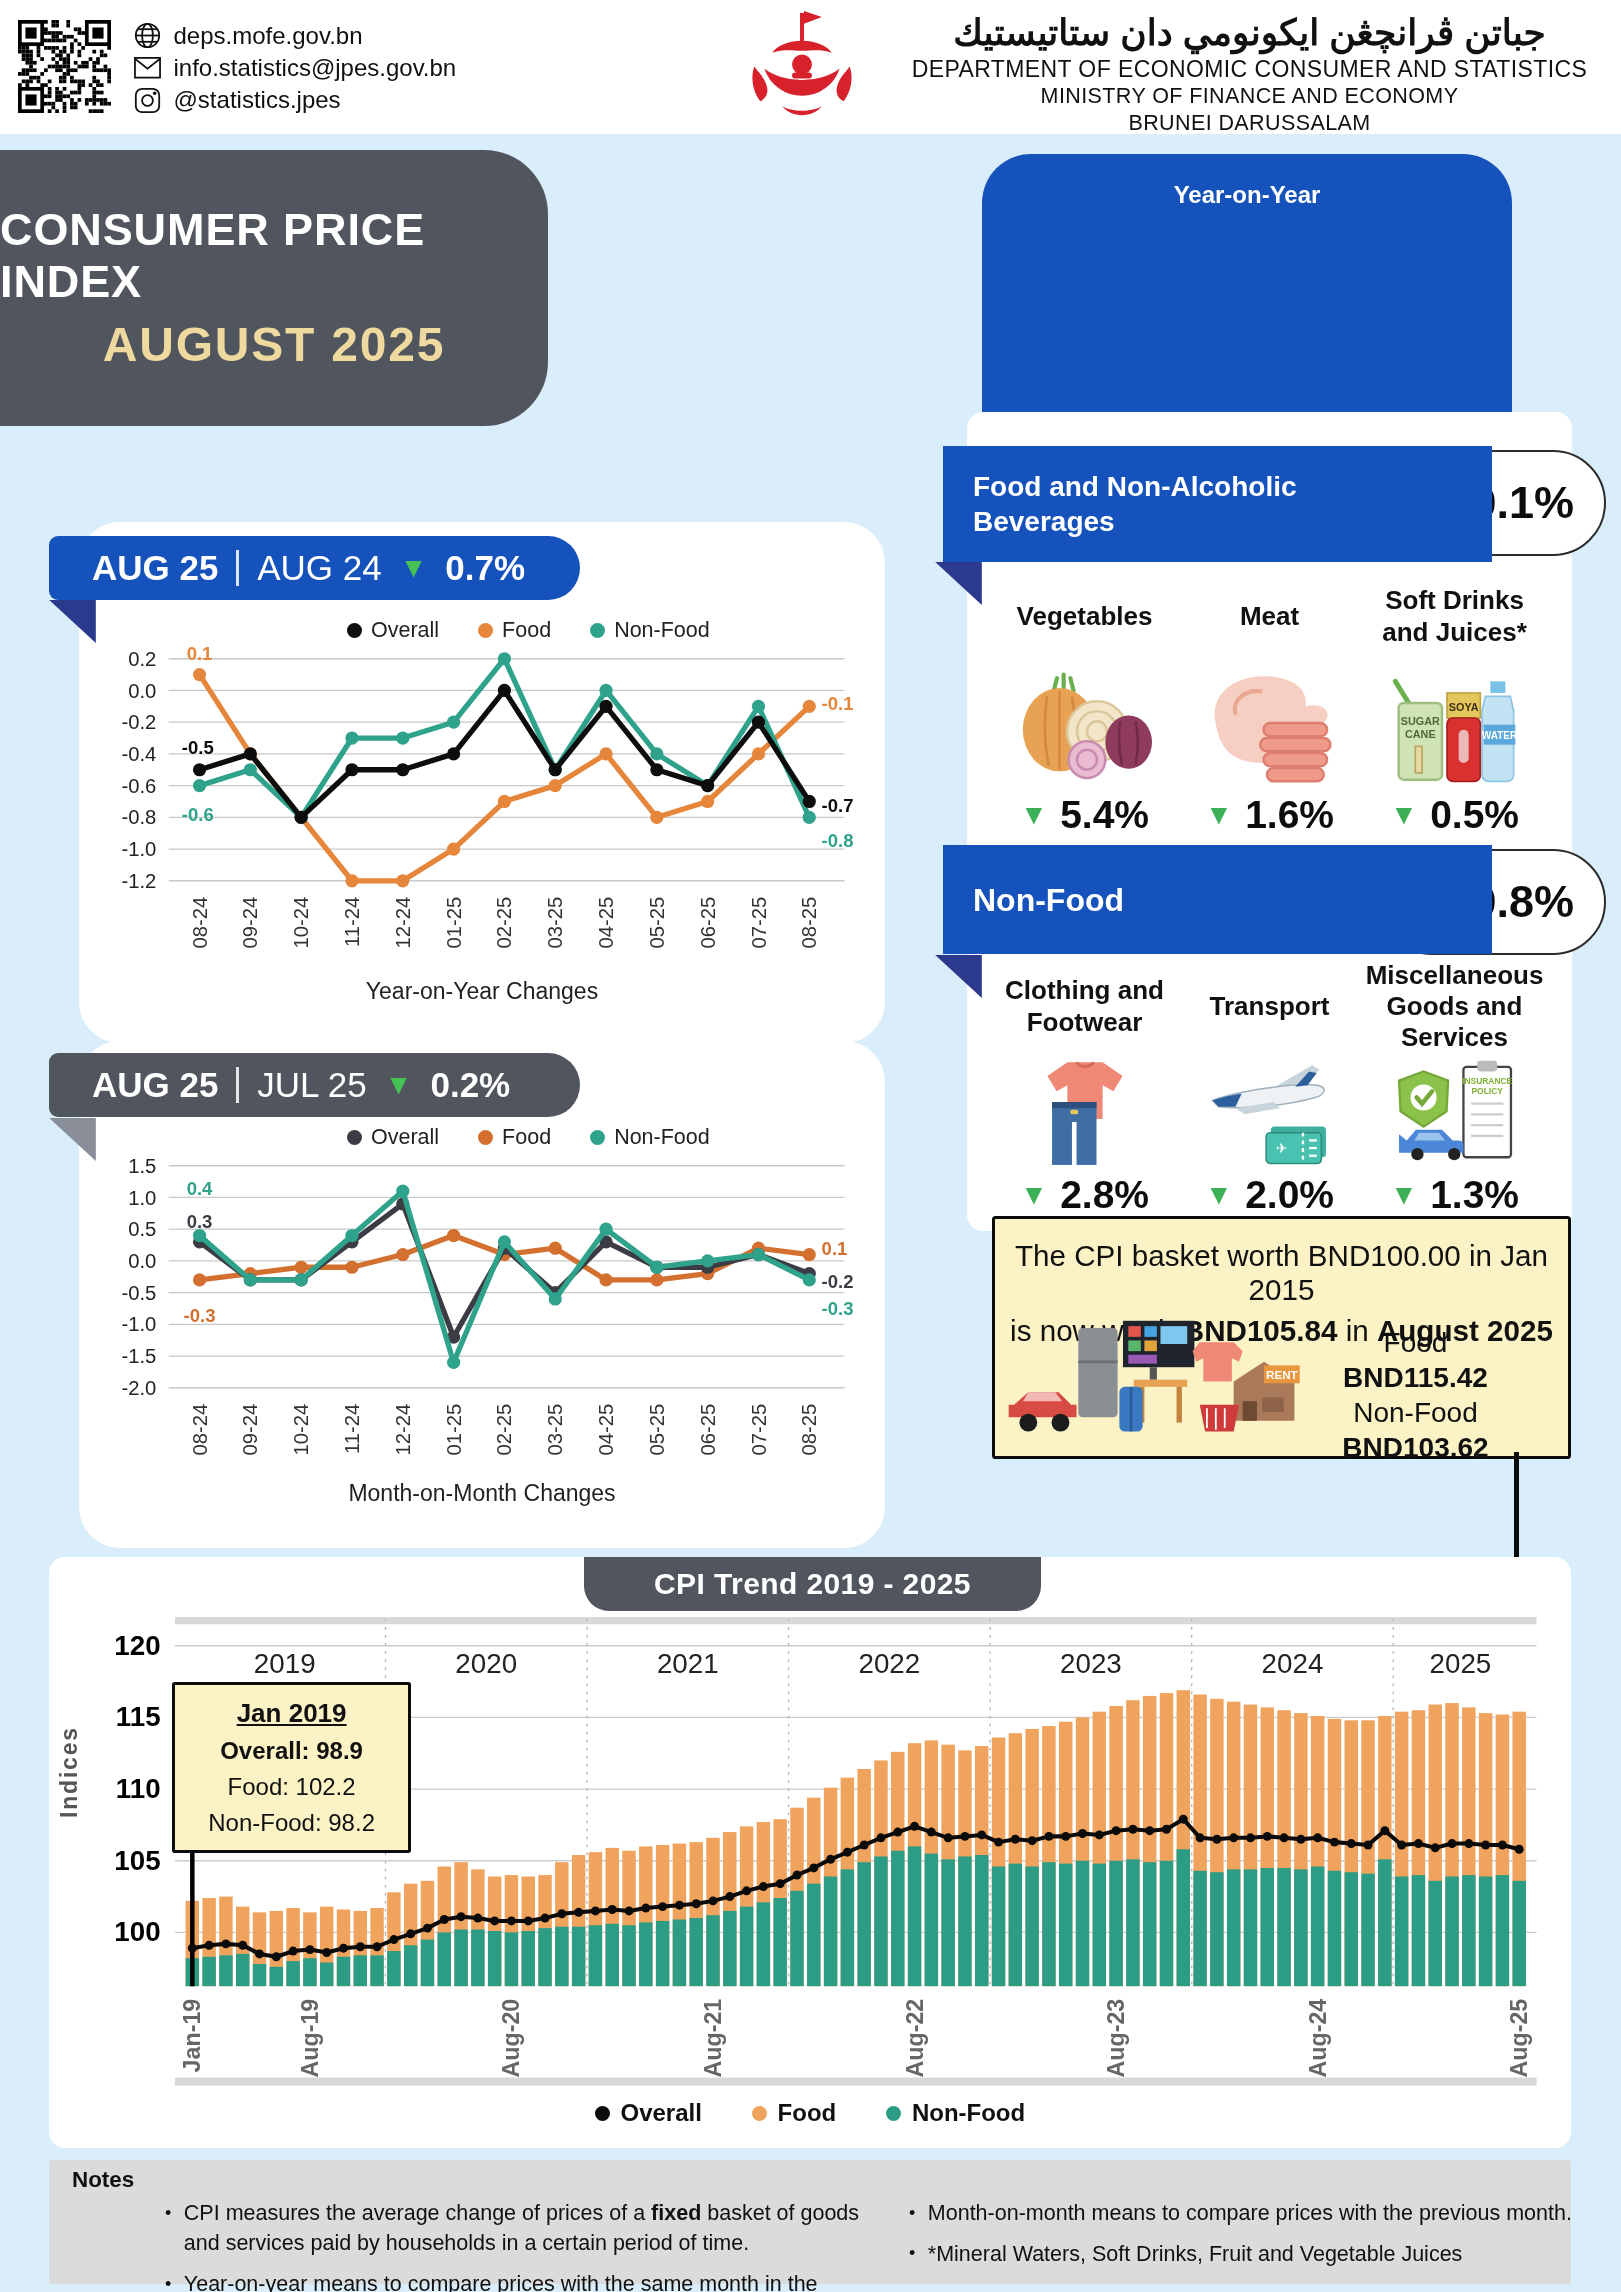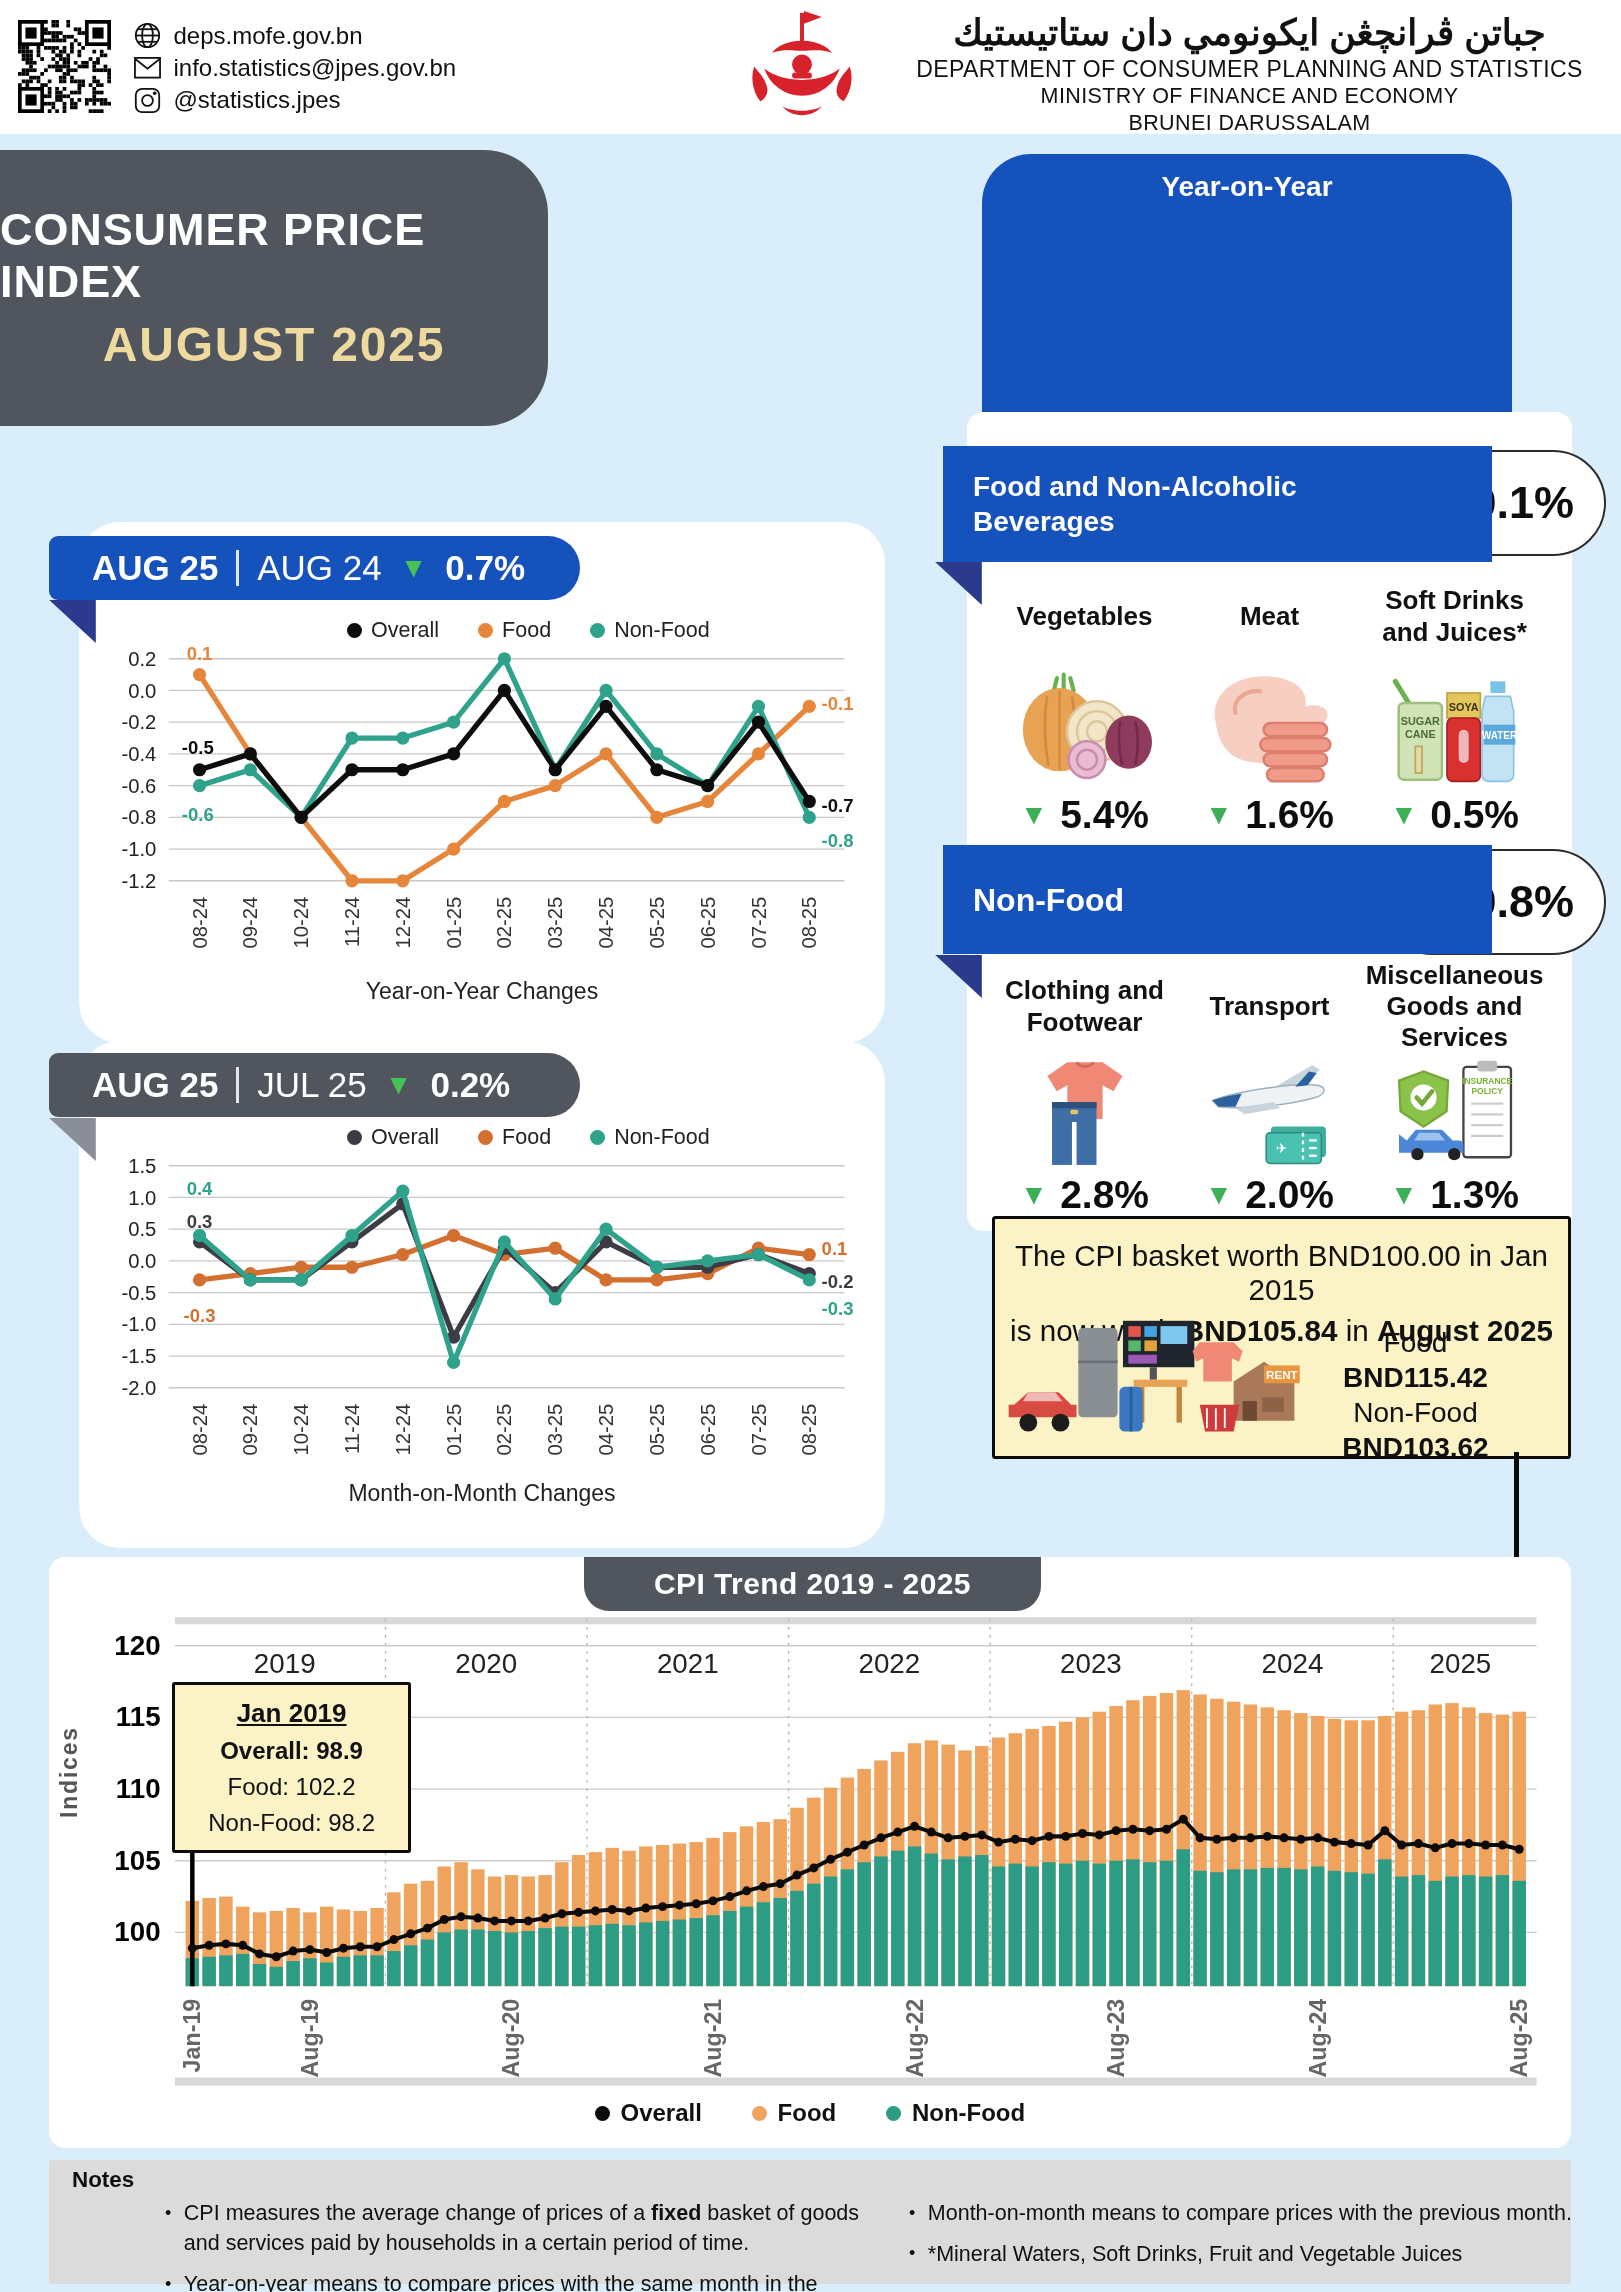--- a/index.html
+++ b/index.html
@@ -21,21 +21,21 @@
   #title-banner{position:absolute;left:0;top:150px;width:548px;height:276px;background:#51555e;
     border-radius:0 64px 64px 0;display:flex;flex-direction:column;justify-content:center;
     align-items:center;gap:9px;}
   #title-banner .t1{font-size:45px;font-weight:800;color:#ffffff;letter-spacing:0.9px;}
   #title-banner .t2{font-size:48px;font-weight:800;color:#eeda9f;letter-spacing:1.8px;}
 
   
   #mc-header{position:absolute;left:982px;top:154px;width:530px;height:258px;background:#1652bb;
     border-radius:49px 49px 0 0;text-align:center;color:#fff;}
   #mc-header .mc-t{font-size:41px;font-weight:800;margin-top:41px;}
-  #mc-header .mc-s{font-size:28px;font-weight:700;margin-top:17px;}
+  #mc-header .mc-s{font-size:24px;font-weight:700;margin-top:27px;}
   #mc-panel{position:absolute;left:967px;top:412px;width:605px;height:819px;background:#ffffff;
     border-radius:16px;}
   .grp-pill{position:absolute;height:102px;background:#ffffff;border:2.7px solid #2b2b2b;
     border-radius:54px;display:flex;align-items:center;justify-content:flex-end;
     padding-right:30px;gap:14.3px;}
   .grp-pill .tri{font-size:32px;color:#3bb057;}
   .grp-pill .pct{font-size:45px;font-weight:800;color:#0d0d0d;}
   .grp-banner{position:absolute;background:#1652bb;color:#ffffff;display:flex;align-items:center;
     padding-left:30px;font-size:28px;font-weight:700;line-height:1.25;margin-left:8px;}
   .fold{position:absolute;width:47px;height:43px;}
@@ -355,21 +355,21 @@
         <path d="M18,95 C10,85 8,70 12,60 C16,66 20,68 24,78 C27,86 24,92 18,95 Z"></path>
         <path d="M102,95 C110,85 112,70 108,60 C104,66 100,68 96,78 C93,86 96,92 102,95 Z"></path>
         <circle cx="60" cy="58" r="10"></circle>
         <rect x="50" y="66" width="20" height="6" rx="3"></rect>
         <path d="M40,100 C50,112 70,112 80,100 C70,106 50,106 40,100 Z"></path>
       </g>
     </svg>
 
     <div id="hdr-right">
       <div class="jawi">جباتن ڤرانچڠن ايكونومي دان ستاتيستيك</div>
-      <div class="dept">DEPARTMENT OF CONSUMER PLANNING AND STATISTICS</div>
+      <div class="dept">DEPARTMENT OF ECONOMIC CONSUMER AND STATISTICS</div>
       <div class="ministry">MINISTRY OF FINANCE AND ECONOMY</div>
       <div class="country">BRUNEI DARUSSALAM</div>
     </div>
   </div>
 
   <div id="title-banner">
     <div class="t1">CONSUMER PRICE INDEX</div>
     <div class="t2">AUGUST 2025</div>
   </div>
 

